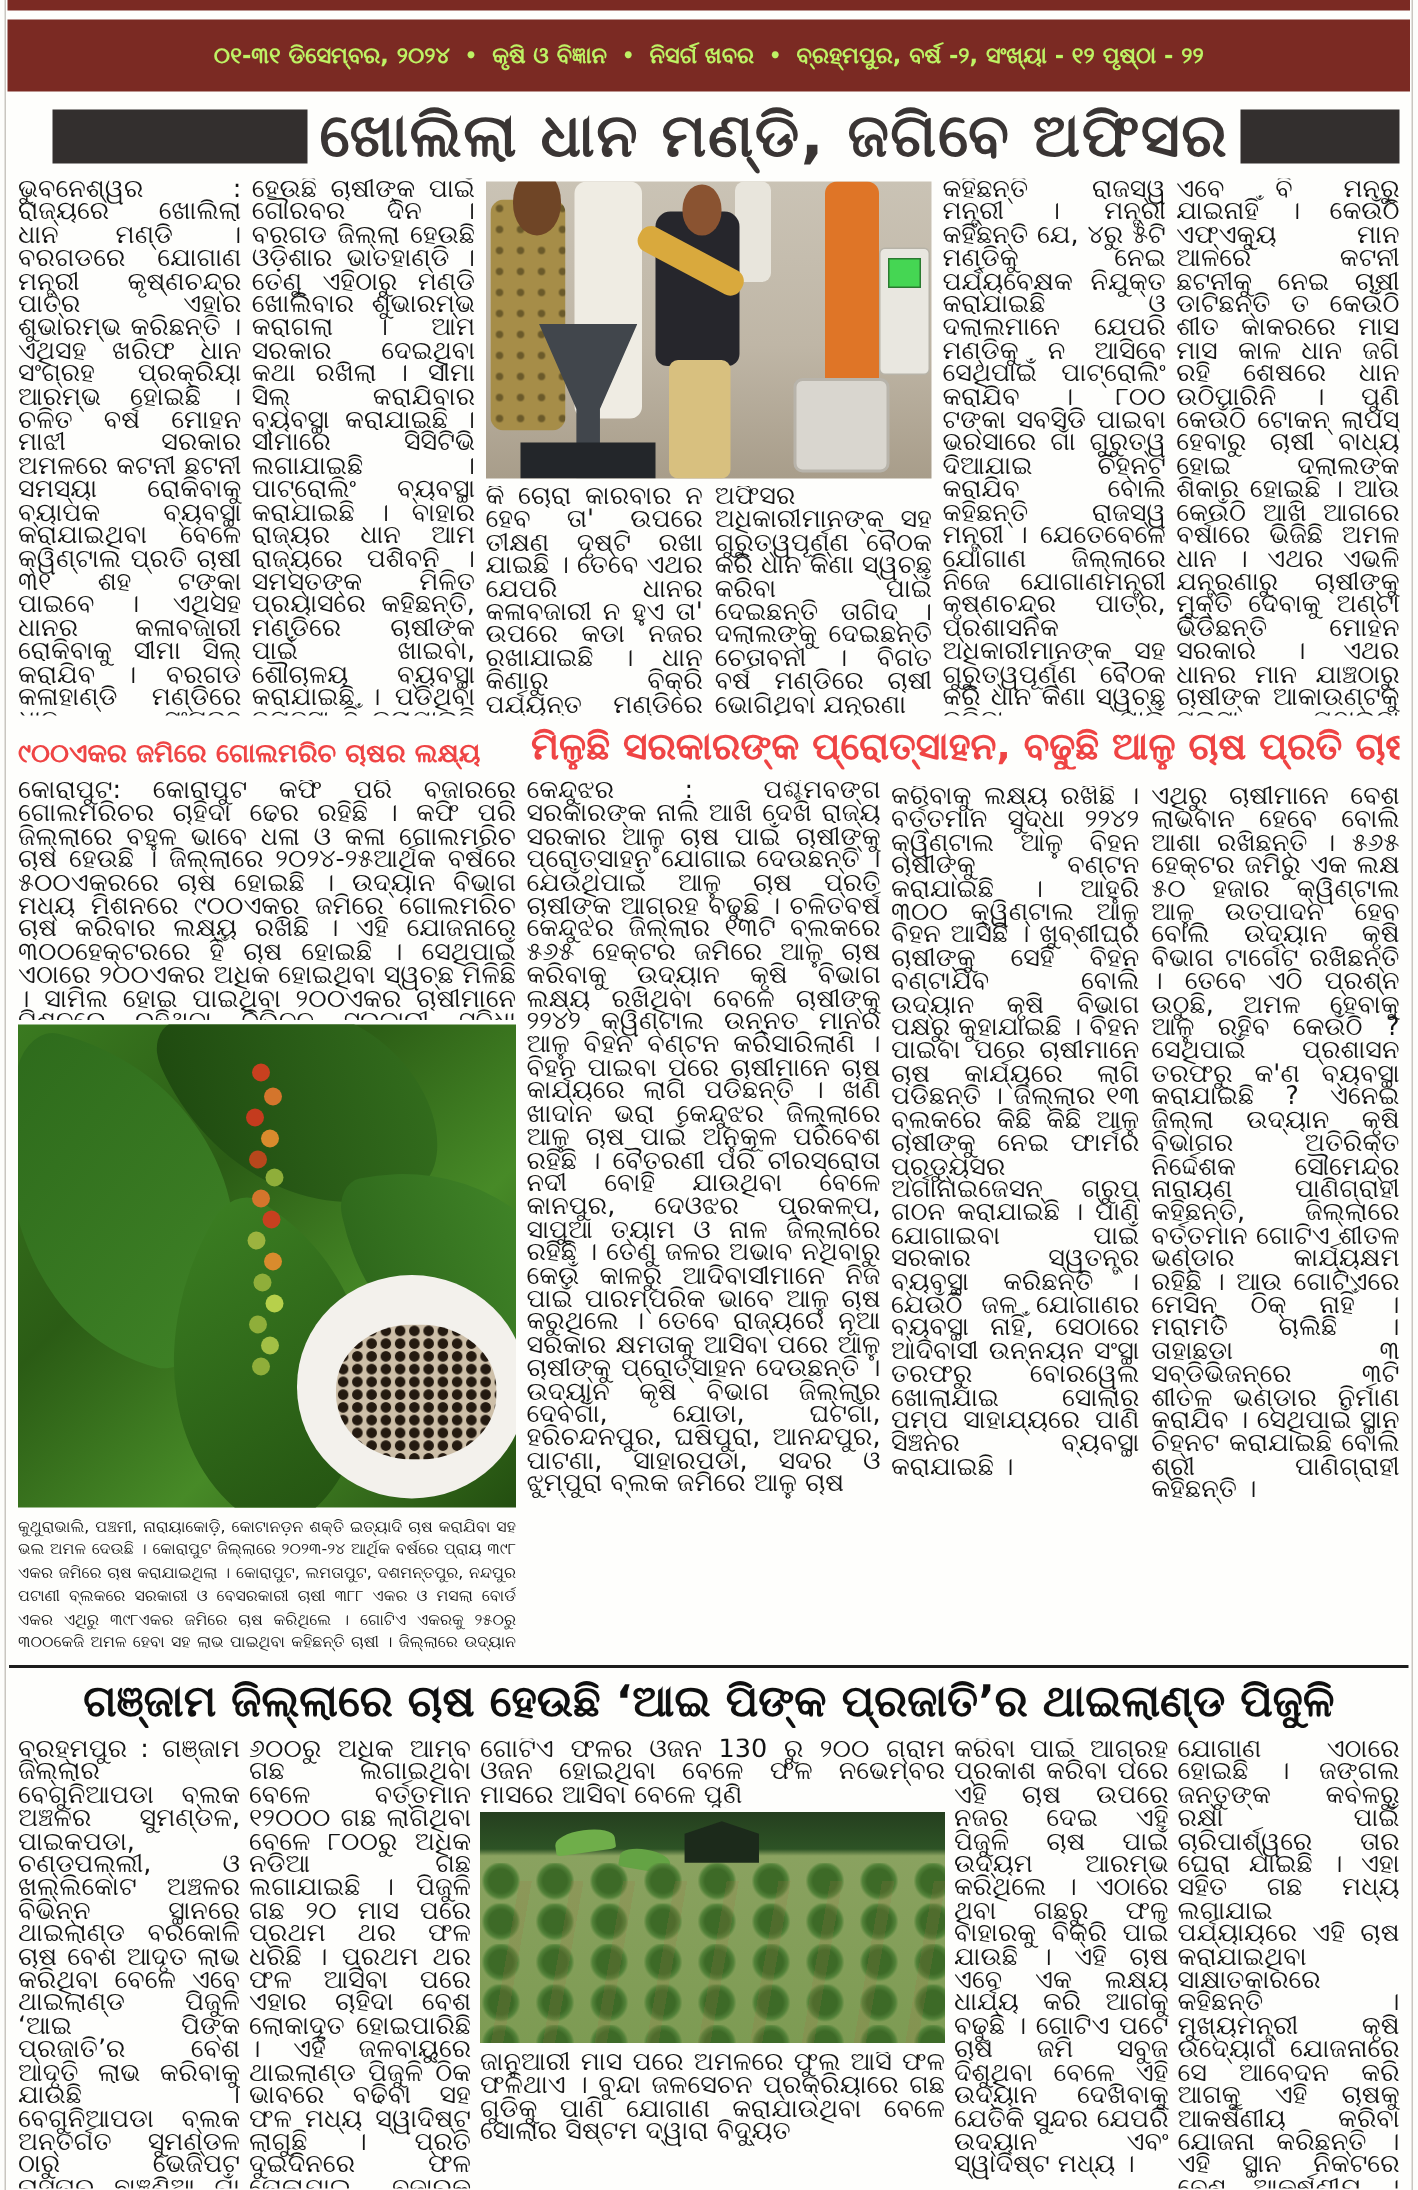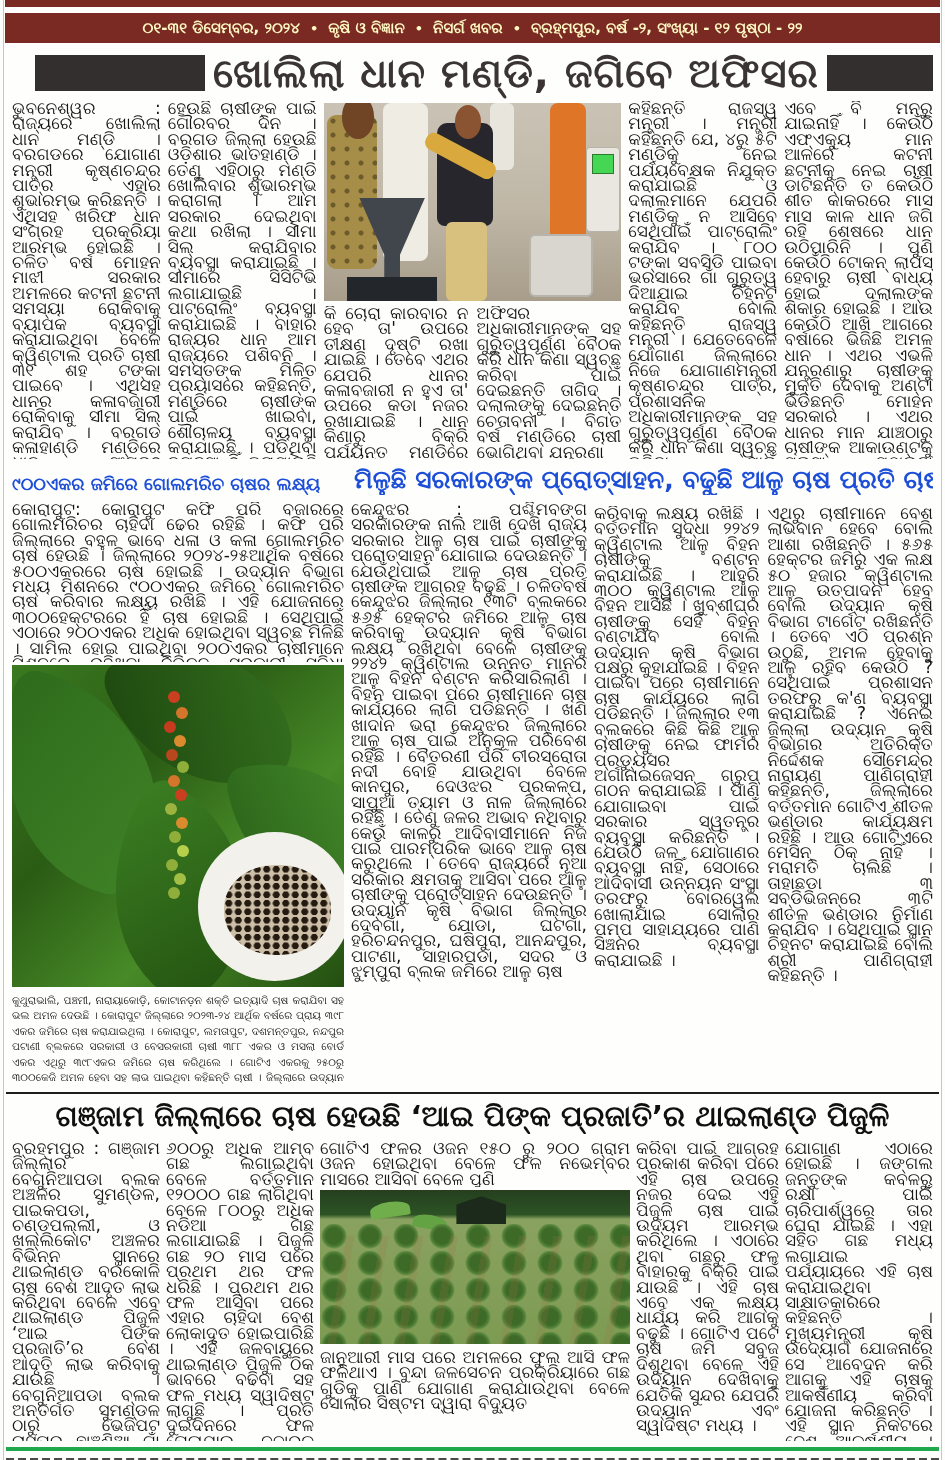--- a/index.html
+++ b/index.html
@@ -1,36 +1,36 @@
 <!DOCTYPE html>
 <html><head>
 <meta charset="utf-8">
 <style>
   html,body{margin:0;padding:0;}
   body{width:945px;height:1460px;background:#fdfdfb;font-family:"DejaVu Sans",sans-serif;overflow:hidden;}
   .page{position:relative;width:937px;height:1460px;margin:0 auto;background:#fefefc;
         border-left:1px solid #c9c6c0;border-right:1px solid #c9c6c0;overflow:hidden;}
   .topstrip{height:7px;background:#7b2a23;margin:0 1px;}
-  .masthead{margin:6px 1px 0;height:30px;background:#7b2a23;color:#fef9c3;display:flex;
+  .masthead{margin:6px 1px 0;height:48px;background:#7b2a23;color:#bef264;display:flex;
             align-items:center;justify-content:center;gap:10px;font-size:15px;font-weight:bold;white-space:nowrap;}
   .masthead .dot{font-size:13px;}
   .headline-row{margin:8px 8px 0;height:44px;display:flex;align-items:center;gap:8px;padding-left:23px;}
   .hblock{background:#332f2e;height:36px;}
   .hblock.left{width:170px;}
   .hblock.right{flex:1;min-width:60px;}
   h1.main{margin:0;font-size:40px;line-height:44px;font-weight:bold;color:#3a3534;white-space:nowrap;letter-spacing:1px;}
   .bodytxt{font-size:17px;line-height:15.4px;text-align:justify;color:#141414;overflow:hidden;
            word-break:break-word;}
   .lead{margin:6px 8px 0;display:flex;gap:7px;height:358px;}
   .lead .c{width:150px;height:100%;}
   .lead .mid{width:300px;display:flex;flex-direction:column;}
   .lead-top{columns:2;column-gap:8px;height:66px;overflow:hidden;}
   .lead-bottom{columns:2;column-gap:8px;flex:1;overflow:hidden;margin-top:3px;}
   .sec-heads{margin:9px 8px 0;display:flex;gap:10px;height:27px;align-items:flex-end;}
-  h2.sec{margin:0;font-weight:bold;color:#1d4ed8;white-space:nowrap;overflow:hidden;}
+  h2.sec{margin:0;font-weight:bold;color:#ef4444;white-space:nowrap;overflow:hidden;}
   h2.pepper-h{width:332px;font-size:17.5px;}
   h2.potato-h{flex:1;font-size:25px;text-align:center;}
   .midband{margin:7px 8px 0;display:flex;gap:7px;height:582px;justify-content:center;}
   .pepper-block{width:332px;display:flex;flex-direction:column;}
   .pepper-intro{height:160px;}
   .pepper-caption{flex:1;margin-top:3px;font-size:10.6px;}
   .kendu-c1{width:236px;height:100%;}
   .potato-block{flex:1;display:flex;flex-direction:row;}
   .potato-cols{flex:1;display:flex;gap:8px;margin-top:4px;}
   .potato-cols .pc{flex:1;}
@@ -197,21 +197,21 @@
   </div>
 
   <div class="rule"></div>
 
   <h2 class="guava-h">ଗଞ୍ଜାମ ଜିଲ୍ଲାରେ ଚାଷ ହେଉଛି ‘ଆଇ ପିଙ୍କ ପ୍ରଜାତି’ର ଥାଇଲାଣ୍ଡ ପିଜୁଳି</h2>
 
   <div class="guava-body">
     <div class="gc bodytxt">ବ୍ରହ୍ମପୁର : ଗଞ୍ଜାମ ଜିଲ୍ଲାର ବେଗୁନିଆପଡା ବ୍ଲକ ଅଞ୍ଚଳର ସୁମଣ୍ଡଳ, ପାଇକପଡା, ଚଣ୍ଡପଲ୍ଲୀ, ଓ ଖଲ୍ଲିକୋଟ ଅଞ୍ଚଳର ବିଭିନ୍ନ ସ୍ଥାନରେ ଥାଇଲାଣ୍ଡ ବରକୋଳି ଚାଷ ବେଶ ଆଦୃତ ଲାଭ କରିଥିବା ବେଳେ ଏବେ ଥାଇଲାଣ୍ଡ ପିଜୁଳି ‘ଆଇ ପିଙ୍କ ପ୍ରଜାତି’ର ବେଶ ଆଦୃତି ଲାଭ କରିବାକୁ ଯାଉଛି । ବେଗୁନିଆପଡା ବ୍ଲକ ଅନ୍ତର୍ଗତ ସୁମଣ୍ଡଳ ଠାରୁ ଭେଜିପଟ ରାସ୍ତାର ଛାଞ୍ଚଣିଆ ଗାଁ ପାଖରେ ଜଣେ ଯୁବ ଉଦ୍ୟୋଗୀ ଏହି ପିଜୁଳି ଚାଷ କରି ସଫଳତା ପାଇଛନ୍ତି । ୧୫ ଏକର ସ୍ଥାନରେ ଏହି ପିଜୁଳି ସହ ବିଭିନ୍ନ ଫଳ ଗଛ ମଧ୍ୟ ଲଗାଇଥିଲେ । ଏହି ୧୫ ଏକର ସ୍ଥାନରେ</div>
     <div class="gc bodytxt">୬୦୦ରୁ ଅଧିକ ଆମ୍ବ ଗଛ ଲଗାଇଥିବା ବେଳେ ବର୍ତ୍ତମାନ ୧୨୦୦୦ ଗଛ ଲାଗିଥିବା ବେଳେ ୮୦୦ରୁ ଅଧିକ ନଡିଆ ଗଛ ଲଗାଯାଇଛି । ପିଜୁଳି ଗଛ ୨୦ ମାସ ପରେ ପ୍ରଥମ ଥର ଫଳ ଧରିଛି । ପ୍ରଥମ ଥର ଫଳ ଆସିବା ପରେ ଏହାର ଚାହିଦା ବେଶ ଲୋକାଦୃତ ହୋଇପାରିଛି । ଏହି ଜଳବାୟୁରେ ଥାଇଲାଣ୍ଡ ପିଜୁଳି ଠିକ ଭାବରେ ବଢିବା ସହ ଫଳ ମଧ୍ୟ ସ୍ୱାଦିଷ୍ଟ ଲାଗୁଛି । ପ୍ରତି ଦୁଇଦିନରେ ଫଳ ତୋଳାଯାଇ ବଜାରକୁ ପଠାଯାଉଛି । ଏଥିରୁ ଭଲ ଆୟ ମଧ୍ୟ ନେଉଛନ୍ତି ।</div>
     <div class="gmid">
-      <div class="gmid-above bodytxt">ଗୋଟିଏ ଫଳର ଓଜନ ୧୫୦ ରୁ ୨୦୦ ଗ୍ରାମ ଓଜନ ହୋଇଥିବା ବେଳେ ଫଳ ନଭେମ୍ବର ମାସରେ ଆସିବା ବେଳେ ପୁଣି</div>
+      <div class="gmid-above bodytxt">ଗୋଟିଏ ଫଳର ଓଜନ 130 ରୁ ୨୦୦ ଗ୍ରାମ ଓଜନ ହୋଇଥିବା ବେଳେ ଫଳ ନଭେମ୍ବର ମାସରେ ଆସିବା ବେଳେ ପୁଣି</div>
       <div class="photo photo-guava">
         <div class="ab g-shed"></div>
         <div class="ab g-palm"></div>
         <div class="ab g-palm2"></div>
         <div class="ab g-bushes"></div>
         <div class="ab g-soil"></div>
       </div>
       <div class="gmid-below bodytxt">ଜାନୁଆରୀ ମାସ ପରେ ଅମଳରେ ଫୁଲ ଆସି ଫଳ ଫଳିଥାଏ । ବୁନ୍ଦା ଜଳସେଚନ ପ୍ରକ୍ରିୟାରେ ଗଛ ଗୁଡିକୁ ପାଣି ଯୋଗାଣ କରାଯାଉଥିବା ବେଳେ ସୋଲାର ସିଷ୍ଟମ ଦ୍ୱାରା ବିଦ୍ୟୁତ</div>
     </div>
     <div class="gc gc5 bodytxt">କରିବା ପାଇଁ ଆଗ୍ରହ ପ୍ରକାଶ କରିବା ପରେ ଏହି ଚାଷ ଉପରେ ନଜର ଦେଇ ଏହି ପିଜୁଳି ଚାଷ ପାଇଁ ଉଦ୍ୟମ ଆରମ୍ଭ କରିଥିଲେ । ଏଠାରେ ଥିବା ଗଛରୁ ଫଳ ବାହାରକୁ ବିକ୍ରି ପାଇଁ ଯାଉଛି । ଏହି ଚାଷ ଏବେ ଏକ ଲକ୍ଷ୍ୟ ଧାର୍ଯ୍ୟ କରି ଆଗକୁ ବଢୁଛି । ଗୋଟିଏ ପଟେ ଚାଷ ଜମି ସବୁଜ ଦିଶୁଥିବା ବେଳେ ଏହି ଉଦ୍ୟାନ ଦେଖିବାକୁ ଯେତିକି ସୁନ୍ଦର ଯେପରି ଉଦ୍ୟାନ ଏବଂ ସ୍ୱାଦିଷ୍ଟ ମଧ୍ୟ ।</div>

